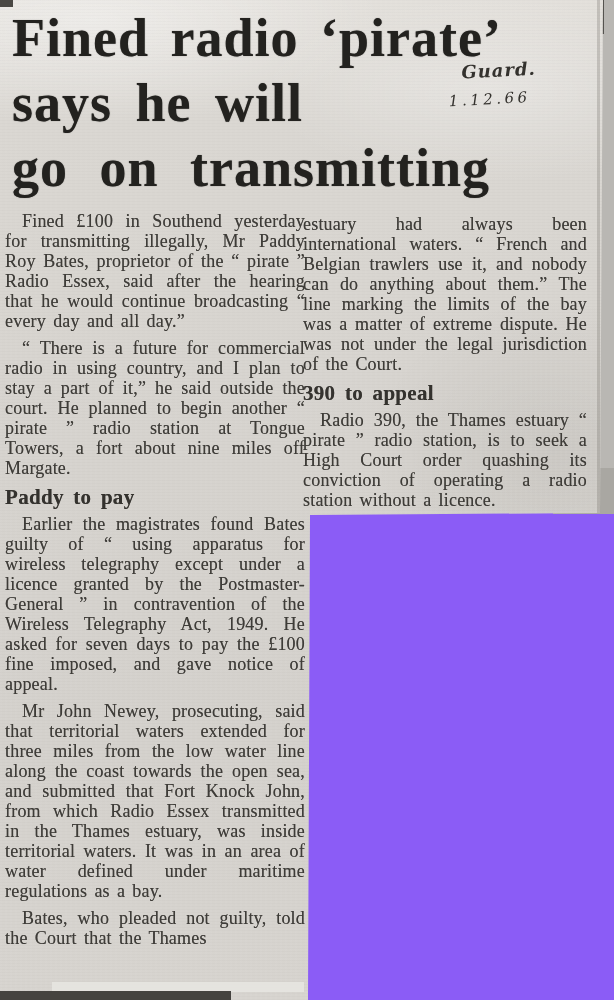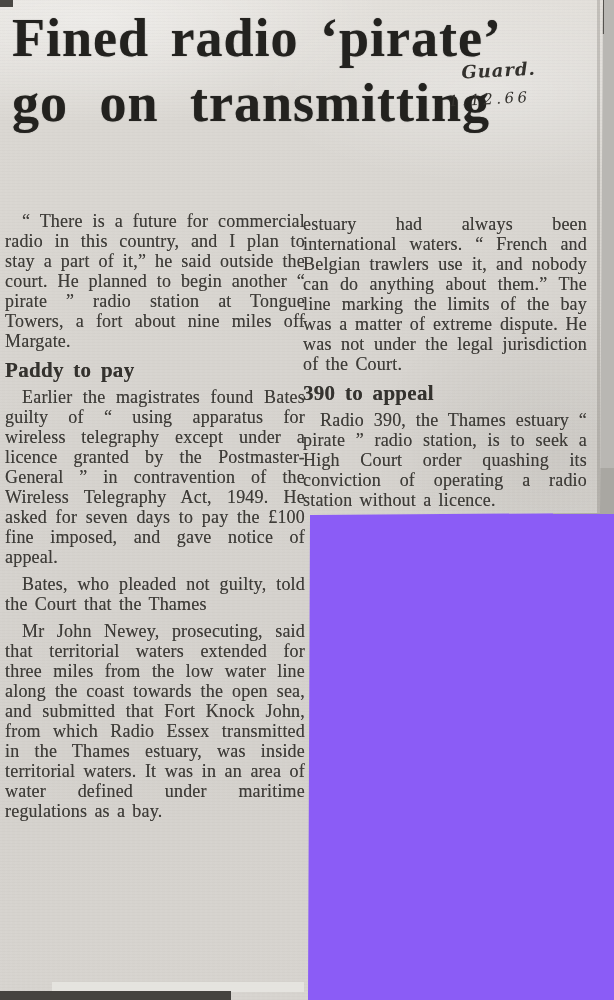--- a/index.html
+++ b/index.html
@@ -137,34 +137,36 @@
   <div class="scan-band"></div>
   <div class="scan-band-tick"></div>
   <div class="scan-patch"></div>
 
   <div class="paper">
     <div class="grain"></div>
     <div class="paper-edge-line"></div>
 
     <div class="headline">
       <div class="hl hl1">Fined radio ‘pirate’</div>
+      <div class="hl hl2">says he will</div>
       <div class="hl hl3">go on transmitting</div>
     </div>
 
     <div class="annotation">
       <div class="src">Guard.</div>
       <div class="dt">1.12.66</div>
     </div>
 
     <div class="col col-left">
-      <p class="indent">“ There is a future for commercial radio in this country, and I plan to stay a part of it,” he said outside the court.  He planned to begin another “ pirate ” radio station at Tongue Towers, a fort about nine miles off Margate.</p>
+      <p class="indent">Fined £100 in Southend yesterday for transmitting illegally, Mr Paddy Roy Bates, proprietor of the “ pirate ” Radio Essex, said after the hearing that he would continue broadcasting “ every day and all day.”</p>
+      <p class="indent">“ There is a future for commercial radio in using country, and I plan to stay a part of it,” he said outside the court.  He planned to begin another “ pirate ” radio station at Tongue Towers, a fort about nine miles off Margate.</p>
       <h2>Paddy to pay</h2>
       <p class="indent">Earlier the magistrates found Bates guilty of “ using apparatus for wireless telegraphy except under a licence granted by the Postmaster-General ” in contravention of the Wireless Telegraphy Act, 1949. He asked for seven days to pay the £100 fine imposed, and gave notice of appeal.</p>
+      <p class="indent">Mr John Newey, prosecuting, said that territorial waters extended for three miles from the low water line along the coast towards the open sea, and submitted that Fort Knock John, from which Radio Essex transmitted in the Thames estuary, was inside territorial waters. It was in an area of water defined under maritime regulations as a bay.</p>
       <p class="indent">Bates, who pleaded not guilty, told the Court that the Thames</p>
-      <p class="indent">Mr John Newey, prosecuting, said that territorial waters extended for three miles from the low water line along the coast towards the open sea, and submitted that Fort Knock John, from which Radio Essex transmitted in the Thames estuary, was inside territorial waters. It was in an area of water defined under maritime regulations as a bay.</p>
     </div>
 
     <div class="col col-right">
       <p>estuary had always been international waters.  “ French and Belgian trawlers use it, and nobody can do anything about them.” The line marking the limits of the bay was a matter of extreme dispute. He was not under the legal jurisdiction of the Court.</p>
       <h2>390 to appeal</h2>
       <p class="indent">Radio 390, the Thames estuary “ pirate ” radio station, is to seek a High Court order quashing its conviction of operating a radio station without a licence.</p>
     </div>
 
     <div class="corner-smudge"></div>
     <div class="bottom-light"></div>

